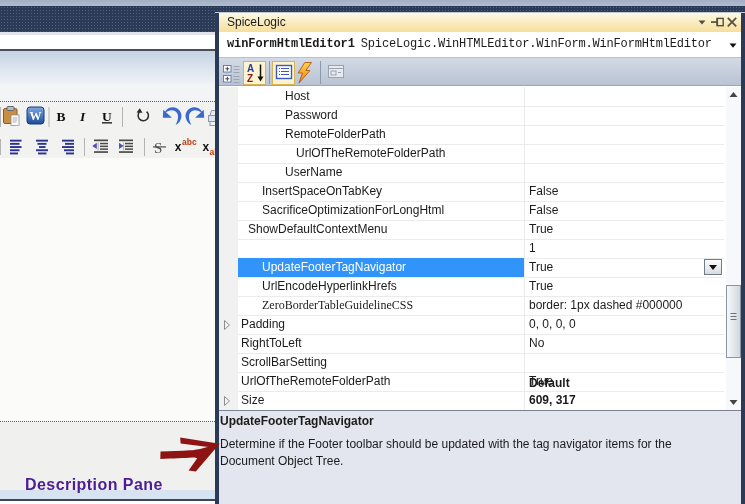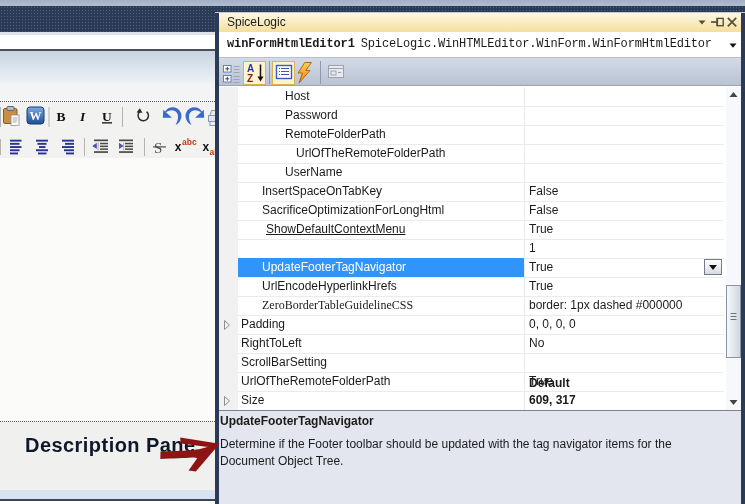--- a/index.html
+++ b/index.html
@@ -115,21 +115,21 @@
   <text x="202.5" y="150.5" font-family="Liberation Sans,sans-serif" font-size="12" font-weight="bold" fill="#111">x</text>
   <text x="209.5" y="154.5" font-family="Liberation Sans,sans-serif" font-size="8.5" font-weight="bold" fill="#c33a10">ab</text>
   <defs>
     <linearGradient id="wg" x1="0" y1="0" x2="0" y2="1">
       <stop offset="0" stop-color="#7fa8dd"></stop>
         <stop offset="1" stop-color="#1d4f97"></stop>
     </linearGradient>
   </defs>
 </svg>
 
-<div class="a" style="left:25px;top:434px;font-size:20px;font-weight:bold;letter-spacing:0.45px;color:#0f172a;z-index:9;">Description Pane</div>
+<div class="a" style="left:25px;top:476px;font-size:16px;font-weight:bold;letter-spacing:0.45px;color:#4c1d95;z-index:9;">Description Pane</div>
 <svg class="a" style="left:150px;top:430px;z-index:9;" width="75" height="48" viewBox="150 430 75 48">
   <path d="M160.3,458.9 C173,458.5 185,458.3 192,457.6 C194.5,457.3 196,457.9 197.2,458.3
            L188.6,470.6 L195.8,471.4 L219.6,443.8 L180.2,437.4 L180.6,443.6
            C191,445.2 202,446.3 211.3,447.2 C210.6,446.8 210,446.5 209.6,446.4
            C201,448.9 195.5,449.8 190,450.3 C181,451.1 170,451.2 160.5,451.4 Z" fill="#8e1414"></path>
 </svg>
 
 <div class="a" style="left:215px;top:12px;width:4px;height:492px;background:#2b3a57;z-index:2;"></div>
 <div class="a" style="left:741px;top:12px;width:4px;height:492px;background:#2b3a57;z-index:2;"></div>
 <div class="a" style="left:215px;top:12px;width:530px;height:1px;background:#c3cbd8;z-index:2;"></div>
@@ -226,21 +226,21 @@
 </svg>
 <div class="txt" style="left:285px;top:87px;line-height:19px;z-index:3;">Host</div>
 <div class="txt" style="left:285px;top:106px;line-height:19px;z-index:3;">Password</div>
 <div class="txt" style="left:285px;top:125px;line-height:19px;z-index:3;">RemoteFolderPath</div>
 <div class="txt" style="left:296px;top:144px;line-height:19px;z-index:3;">UrlOfTheRemoteFolderPath</div>
 <div class="txt" style="left:285px;top:163px;line-height:19px;z-index:3;">UserName</div>
 <div class="txt" style="left:262px;top:182px;line-height:19px;z-index:3;">InsertSpaceOnTabKey</div>
 <div class="txt" style="left:529px;top:182px;line-height:19px;z-index:3;">False</div>
 <div class="txt" style="left:262px;top:201px;line-height:19px;z-index:3;">SacrificeOptimizationForLongHtml</div>
 <div class="txt" style="left:529px;top:201px;line-height:19px;z-index:3;">False</div>
-<div class="txt" style="left:266px;top:220px;line-height:19px;z-index:3;text-decoration:underline;">ShowDefaultContextMenu</div>
+<div class="txt" style="left:248px;top:220px;line-height:19px;z-index:3;">ShowDefaultContextMenu</div>
 <div class="txt" style="left:529px;top:220px;line-height:19px;z-index:3;">True</div>
 <div class="txt" style="left:262px;top:255px;line-height:19px;z-index:3;">TabWidth</div>
 <div class="txt" style="left:529px;top:239px;line-height:19px;z-index:3;">1</div>
 <div class="txt" style="left:529px;top:258px;line-height:19px;z-index:3;">True</div>
 <div class="txt" style="left:262px;top:277px;line-height:19px;z-index:3;">UrlEncodeHyperlinkHrefs</div>
 <div class="txt" style="left:529px;top:277px;line-height:19px;z-index:3;">True</div>
 <div class="txt" style="left:262px;top:296px;line-height:19px;z-index:3;font-family:Liberation Serif, serif;">ZeroBorderTableGuidelineCSS</div>
 <div class="txt" style="left:529px;top:296px;line-height:19px;z-index:3;">border: 1px dashed #000000</div>
 <div class="txt" style="left:241px;top:315px;line-height:19px;z-index:3;">Padding</div>
 <div class="txt" style="left:529px;top:315px;line-height:19px;z-index:3;">0, 0, 0, 0</div>

